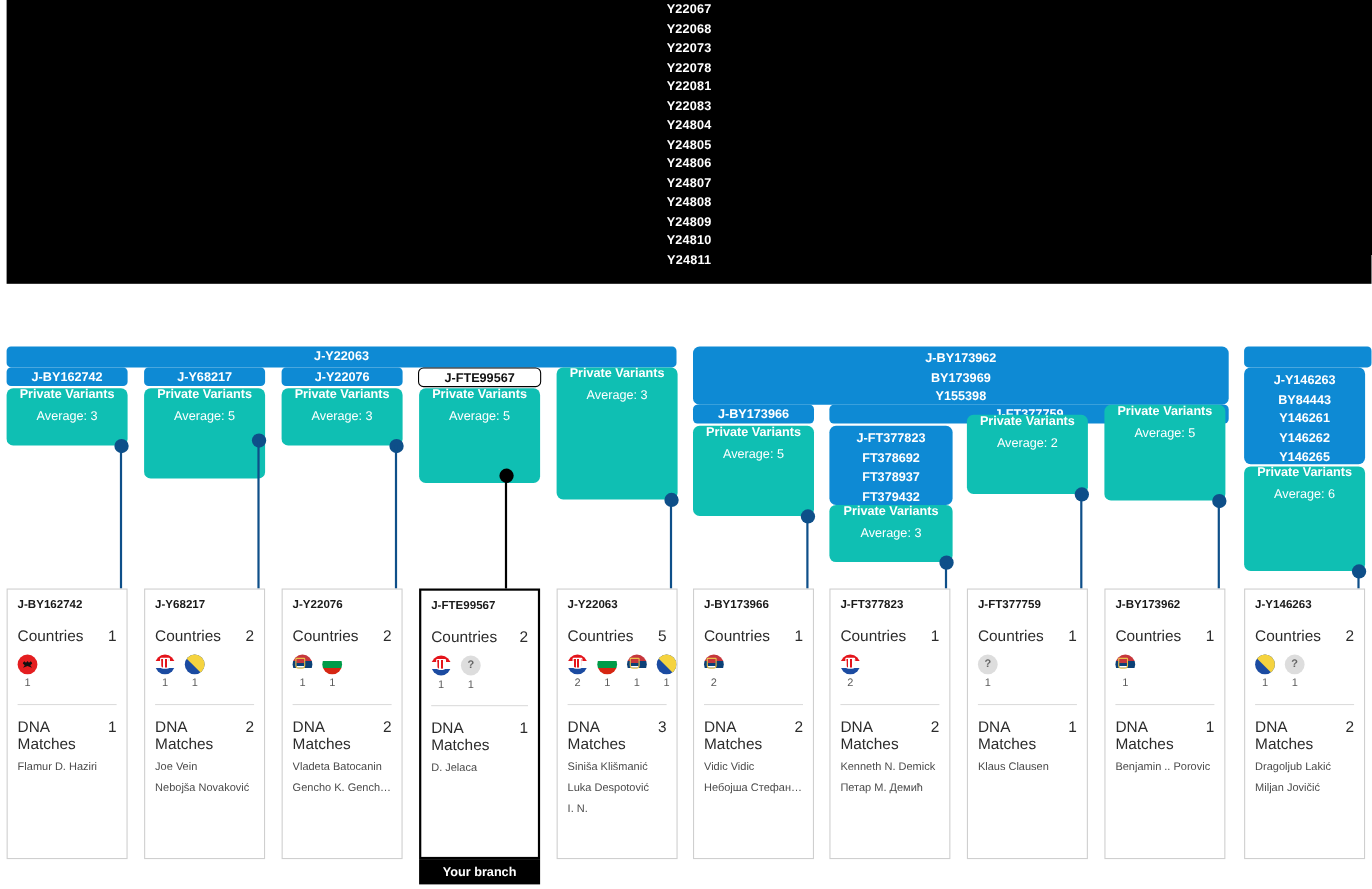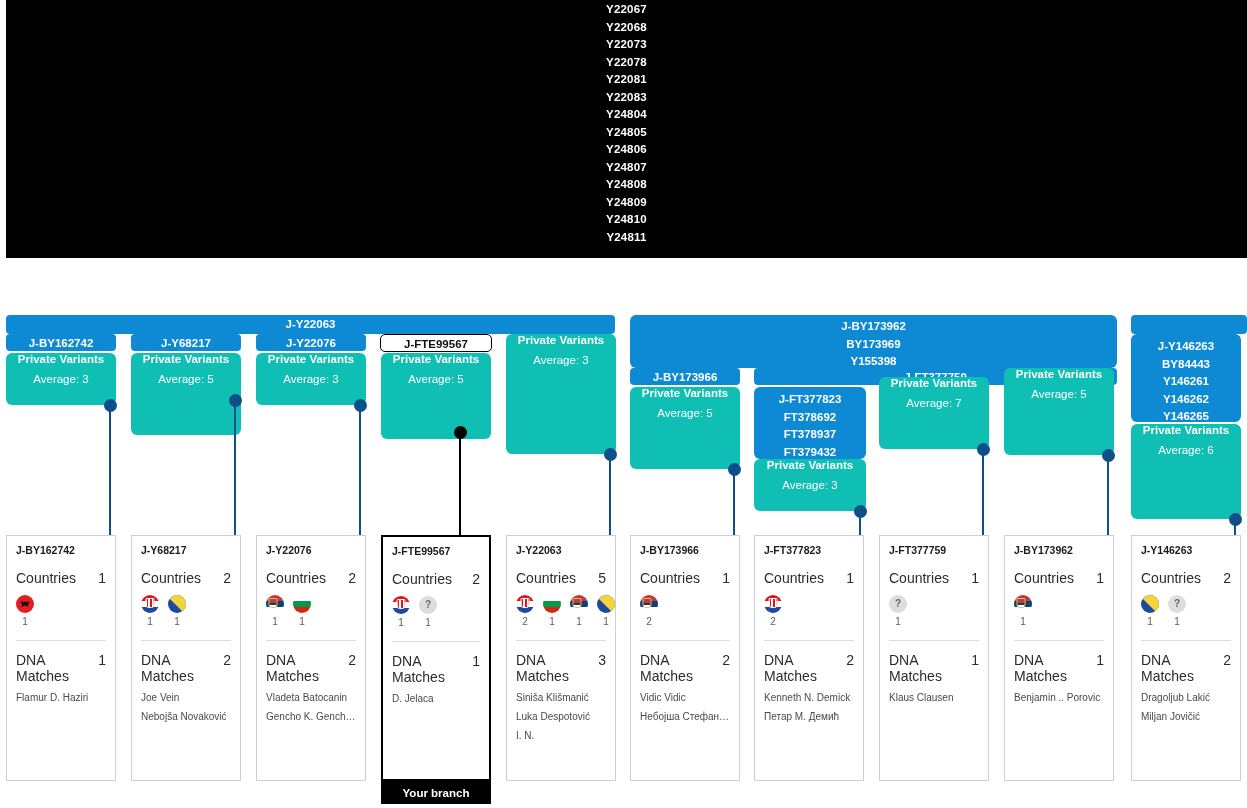--- a/index.html
+++ b/index.html
@@ -238,21 +238,21 @@
     <div class="pv-avg">Average: 5</div>
   </div>
 
   <div class="teal" style="left:754px; top:459px; width:112px; height:52px;">
     <div class="pv-title">Private Variants</div>
     <div class="pv-avg">Average: 3</div>
   </div>
 
   <div class="teal" style="left:879px; top:377px; width:110px; height:72px;">
     <div class="pv-title">Private Variants</div>
-    <div class="pv-avg">Average: 7</div>
+    <div class="pv-avg">Average: 2</div>
   </div>
 
   <div class="teal" style="left:1004px; top:368px; width:110px; height:87px;">
     <div class="pv-title">Private Variants</div>
     <div class="pv-avg">Average: 5</div>
   </div>
 
   <div class="teal" style="left:1131px; top:424px; width:110px; height:95px;">
     <div class="pv-title">Private Variants</div>
     <div class="pv-avg">Average: 6</div>

